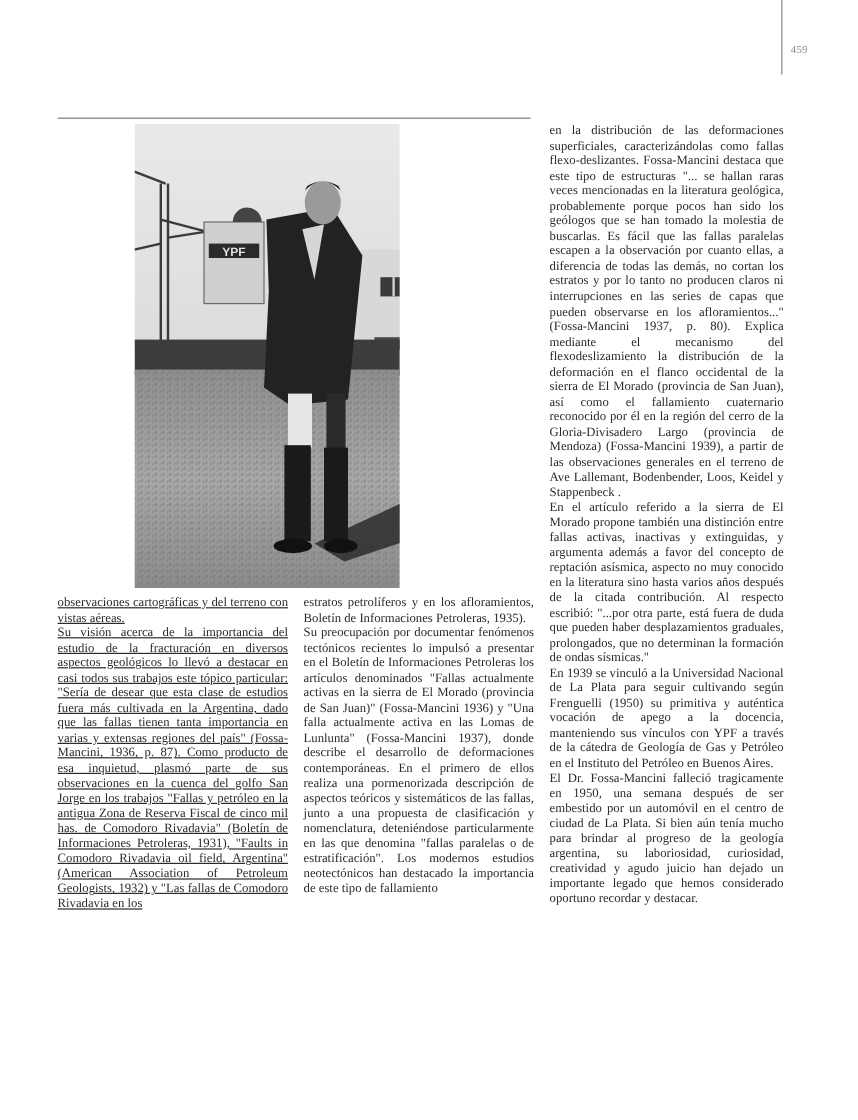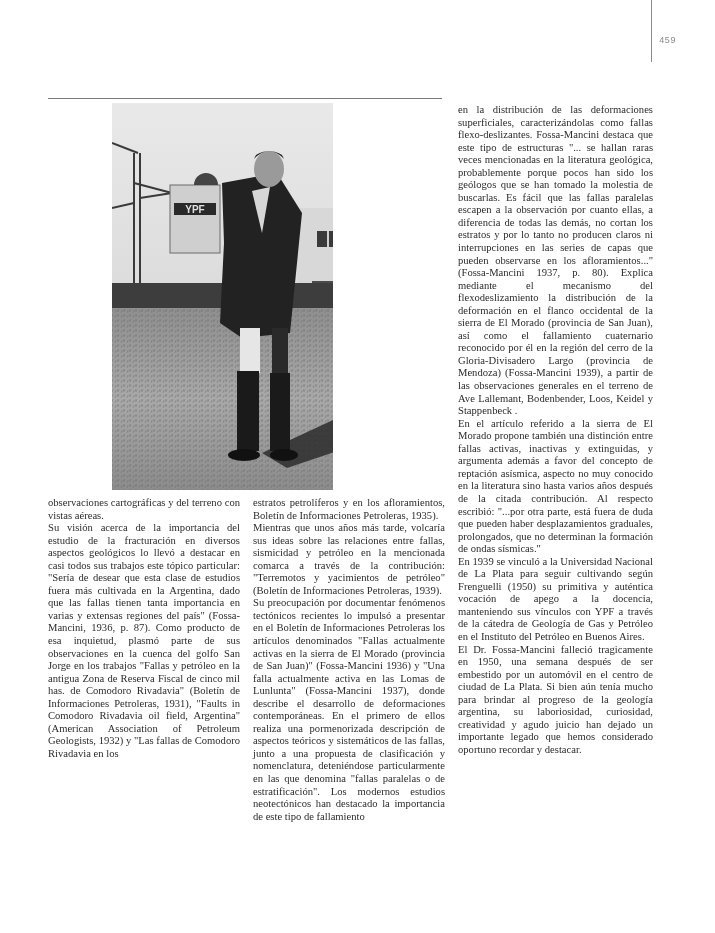--- a/index.html
+++ b/index.html
@@ -1,25 +1,25 @@
 <!DOCTYPE html>
 <html><head>
 <meta charset="utf-8">
 <style>
   html, body { margin: 0; padding: 0; background: #ffffff; }
   body { width: 715px; height: 933px; position: relative; overflow: hidden;
          font-family: "Liberation Serif", "DejaVu Serif", serif; color: #2b2b2b; }
   .vrule { position: absolute; left: 651px; top: 0; width: 1px; height: 62px; background: #8a8a8a; }
-  .page-num { position: absolute; left: 659px; top: 36px; font-family: Liberation Mono, monospace;
+  .page-num { position: absolute; left: 659px; top: 36px; font-family: Liberation Serif, serif;
               font-size: 9px; color: #8a8a8a; letter-spacing: 0.2px; }
   .hrule { position: absolute; left: 48px; top: 98px; width: 394px; height: 1px; background: #7a7a7a; }
   .photo { position: absolute; left: 112px; top: 103px; width: 221px; height: 387px; overflow: hidden; }
   .col { position: absolute; font-size: 10.6px; line-height: 12.55px; text-align: justify; }
   .col p { margin: 0; }
-  .col-left  { left: 48px;  top: 497px; width: 192px; }
+  .col-left  { left: 48px;  top: 497px; width: 192px; text-decoration: underline; }
   .col-mid   { left: 253px; top: 497px; width: 192px; }
   .col-right { left: 458px; top: 104px; width: 195px; }
   .col p.cont { text-indent: 0; }
 </style>
 </head>
 <body>
 
 <div class="vrule"></div>
 <div class="page-num">459</div>
 <div class="hrule"></div>
@@ -88,21 +88,20 @@
   </svg>
 </div>
 
 <div class="col col-left">
   <p class="cont">observaciones cartográficas y del terreno con vistas aéreas.</p>
   <p>Su visión acerca de la importancia del estudio de la fracturación en diversos aspectos geológicos lo llevó a destacar en casi todos sus trabajos este tópico particular: "Sería de desear que esta clase de estudios fuera más cultivada en la Argentina, dado que las fallas tienen tanta importancia en varias y extensas regiones del país" (Fossa-Mancini, 1936, p. 87). Como producto de esa inquietud, plasmó parte de sus observaciones en la cuenca del golfo San Jorge en los trabajos "Fallas y petróleo en la antigua Zona de Reserva Fiscal de cinco mil has. de Comodoro Rivadavia" (Boletín de Informaciones Petroleras, 1931), "Faults in Comodoro Rivadavia oil field, Argentina" (American Association of Petroleum Geologists, 1932) y "Las fallas de Comodoro Rivadavia en los</p>
 </div>
 
 <div class="col col-mid">
   <p class="cont">estratos petrolíferos y en los afloramientos, Boletín de Informaciones Petroleras, 1935).</p>
-  <p>Mientras que unos años más tarde, volcaría sus ideas sobre las relaciones entre fallas, sismicidad y petróleo en la mencionada comarca a través de la contribución: "Terremotos y yacimientos de petróleo" (Boletín de Informaciones Petroleras, 1939).</p>
   <p>Su preocupación por documentar fenómenos tectónicos recientes lo impulsó a presentar en el Boletín de Informaciones Petroleras los artículos denominados "Fallas actualmente activas en la sierra de El Morado (provincia de San Juan)" (Fossa-Mancini 1936) y "Una falla actualmente activa en las Lomas de Lunlunta" (Fossa-Mancini 1937), donde describe el desarrollo de deformaciones contemporáneas. En el primero de ellos realiza una pormenorizada descripción de aspectos teóricos y sistemáticos de las fallas, junto a una propuesta de clasificación y nomenclatura, deteniéndose particularmente en las que denomina "fallas paralelas o de estratificación". Los modernos estudios neotectónicos han destacado la importancia de este tipo de fallamiento</p>
 </div>
 
 <div class="col col-right">
   <p class="cont">en la distribución de las deformaciones superficiales, caracterizándolas como fallas flexo-deslizantes. Fossa-Mancini destaca que este tipo de estructuras "... se hallan raras veces mencionadas en la literatura geológica, probablemente porque pocos han sido los geólogos que se han tomado la molestia de buscarlas. Es fácil que las fallas paralelas escapen a la observación por cuanto ellas, a diferencia de todas las demás, no cortan los estratos y por lo tanto no producen claros ni interrupciones en las series de capas que pueden observarse en los afloramientos..." (Fossa-Mancini 1937, p. 80). Explica mediante el mecanismo del flexodeslizamiento la distribución de la deformación en el flanco occidental de la sierra de El Morado (provincia de San Juan), así como el fallamiento cuaternario reconocido por él en la región del cerro de la Gloria-Divisadero Largo (provincia de Mendoza) (Fossa-Mancini 1939), a partir de las observaciones generales en el terreno de Ave Lallemant, Bodenbender, Loos, Keidel y Stappenbeck .</p>
   <p>En el artículo referido a la sierra de El Morado propone también una distinción entre fallas activas, inactivas y extinguidas, y argumenta además a favor del concepto de reptación asísmica, aspecto no muy conocido en la literatura sino hasta varios años después de la citada contribución. Al respecto escribió: "...por otra parte, está fuera de duda que pueden haber desplazamientos graduales, prolongados, que no determinan la formación de ondas sísmicas."</p>
   <p>En 1939 se vinculó a la Universidad Nacional de La Plata para seguir cultivando según Frenguelli (1950) su primitiva y auténtica vocación de apego a la docencia, manteniendo sus vínculos con YPF a través de la cátedra de Geología de Gas y Petróleo en el Instituto del Petróleo en Buenos Aires.</p>
   <p>El Dr. Fossa-Mancini falleció tragicamente en 1950, una semana después de ser embestido por un automóvil en el centro de ciudad de La Plata. Si bien aún tenía mucho para brindar al progreso de la geología argentina, su laboriosidad, curiosidad, creatividad y agudo juicio han dejado un importante legado que hemos considerado oportuno recordar y destacar.</p>
 </div>
 

